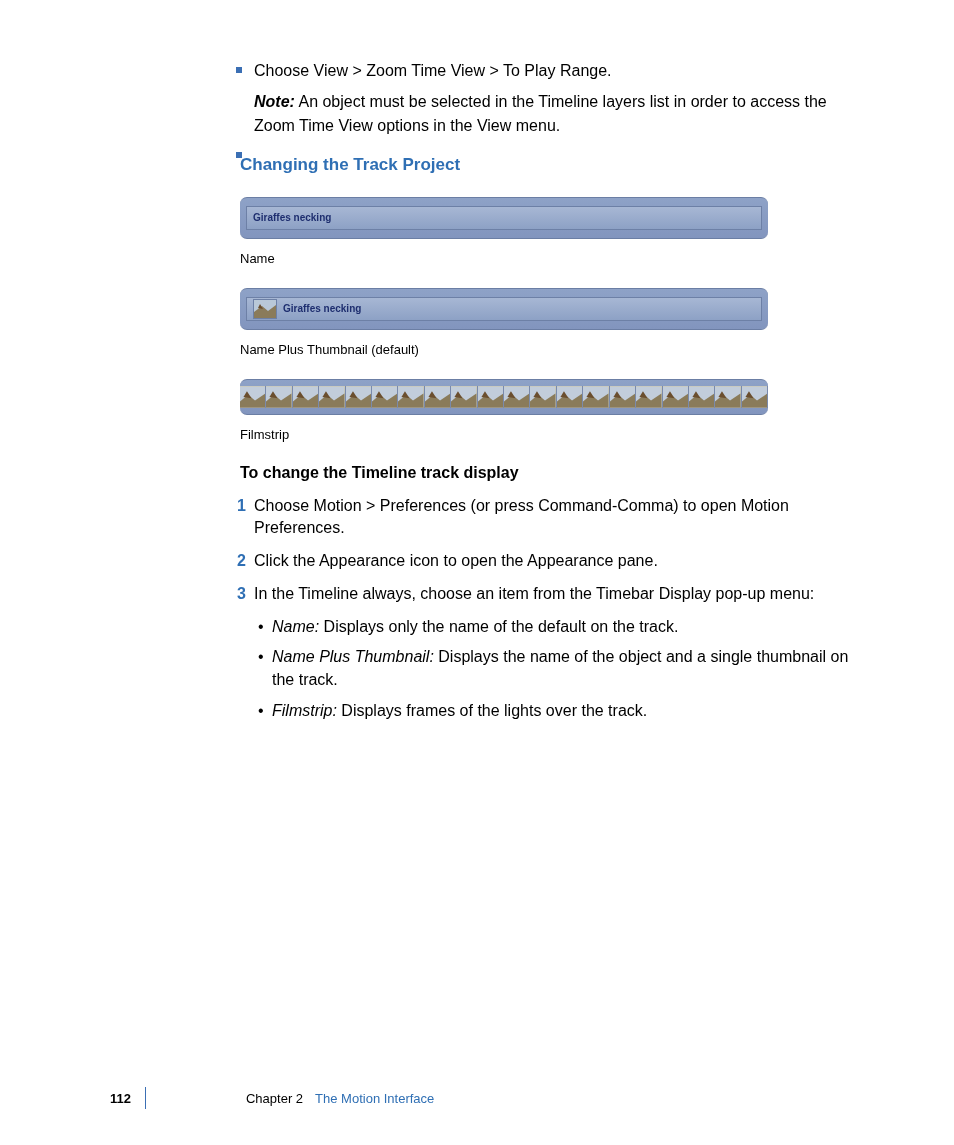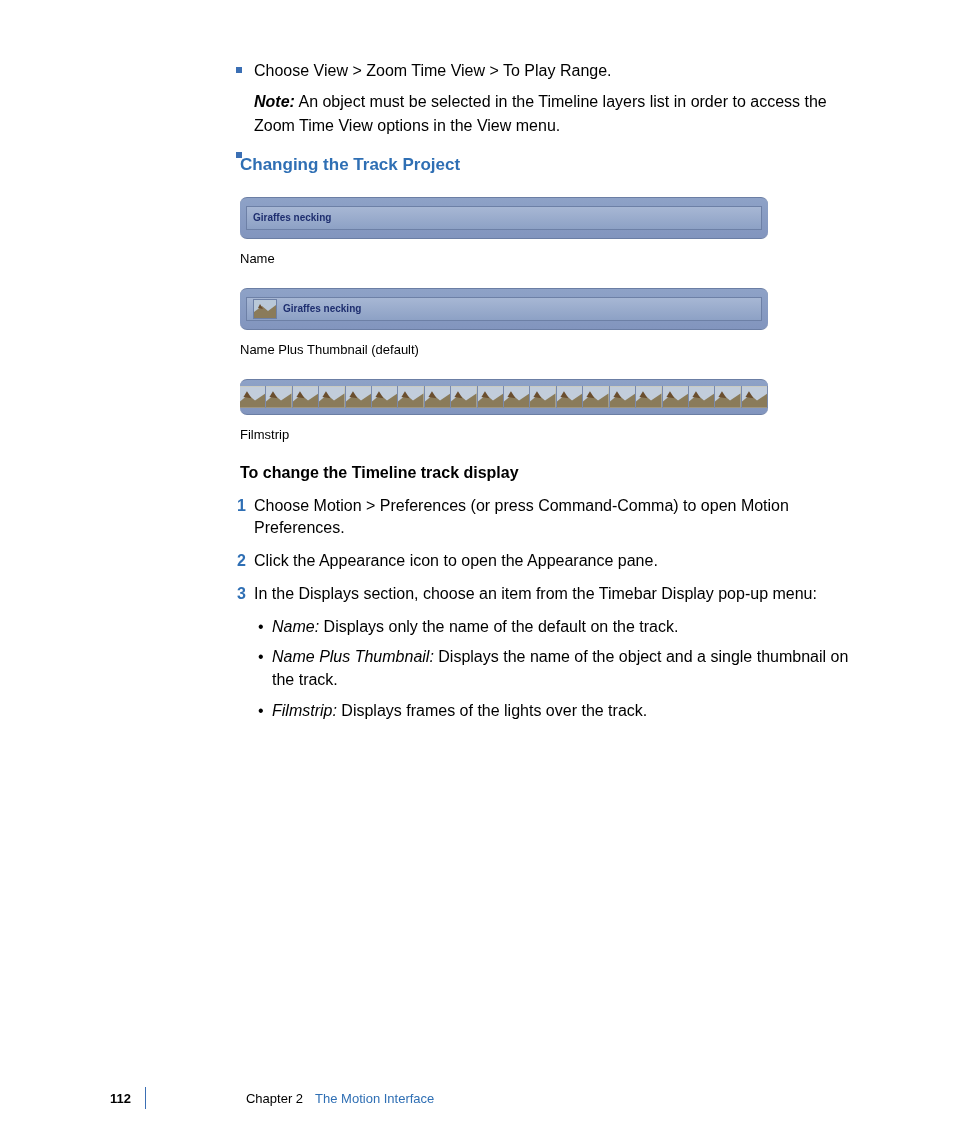--- a/index.html
+++ b/index.html
@@ -336,21 +336,21 @@
   <div class="num-item">
     <span class="num">1</span>
     <span>Choose Motion &gt; Preferences (or press Command-Comma) to open Motion Preferences.</span>
   </div>
   <div class="num-item">
     <span class="num">2</span>
     <span>Click the Appearance icon to open the Appearance pane.</span>
   </div>
   <div class="num-item">
     <span class="num">3</span>
-    <span>In the Displays section, choose an item from the Timebar Display pop-up menu:</span>
+    <span>In the Timeline always, choose an item from the Timebar Display pop-up menu:</span>
   </div>
 
   <div class="sub-bullet">
     <span class="dot">•</span>
     <span class="term">Name:</span><span>  Displays only the name of the default on the track.</span>
   </div>
   <div class="sub-bullet">
     <span class="dot">•</span>
     <span class="term">Name Plus Thumbnail:</span><span>  Displays the name of the object and a single thumbnail on the track.</span>
   </div>

